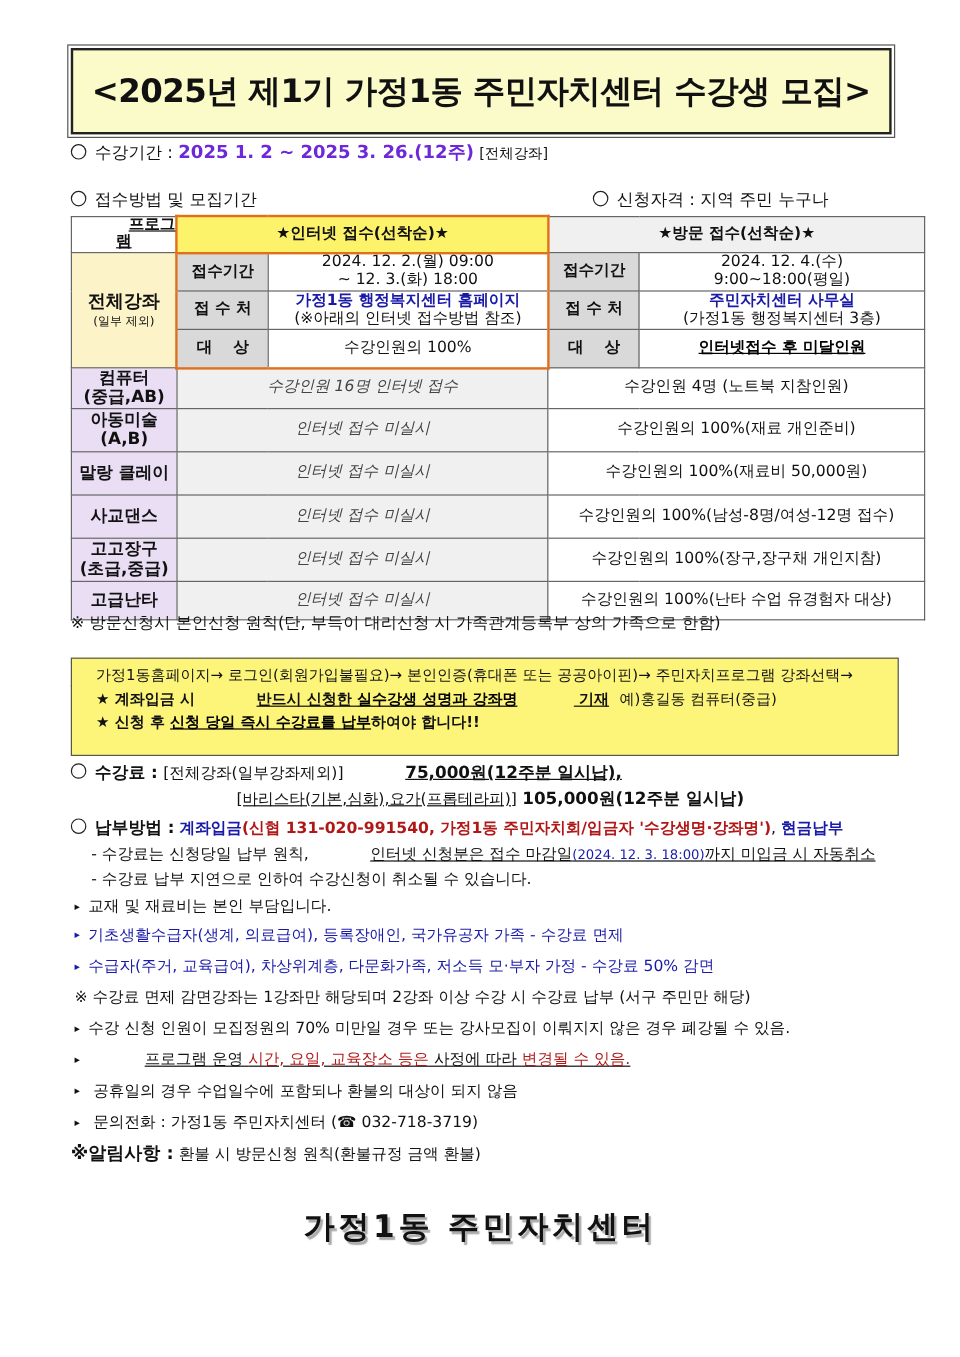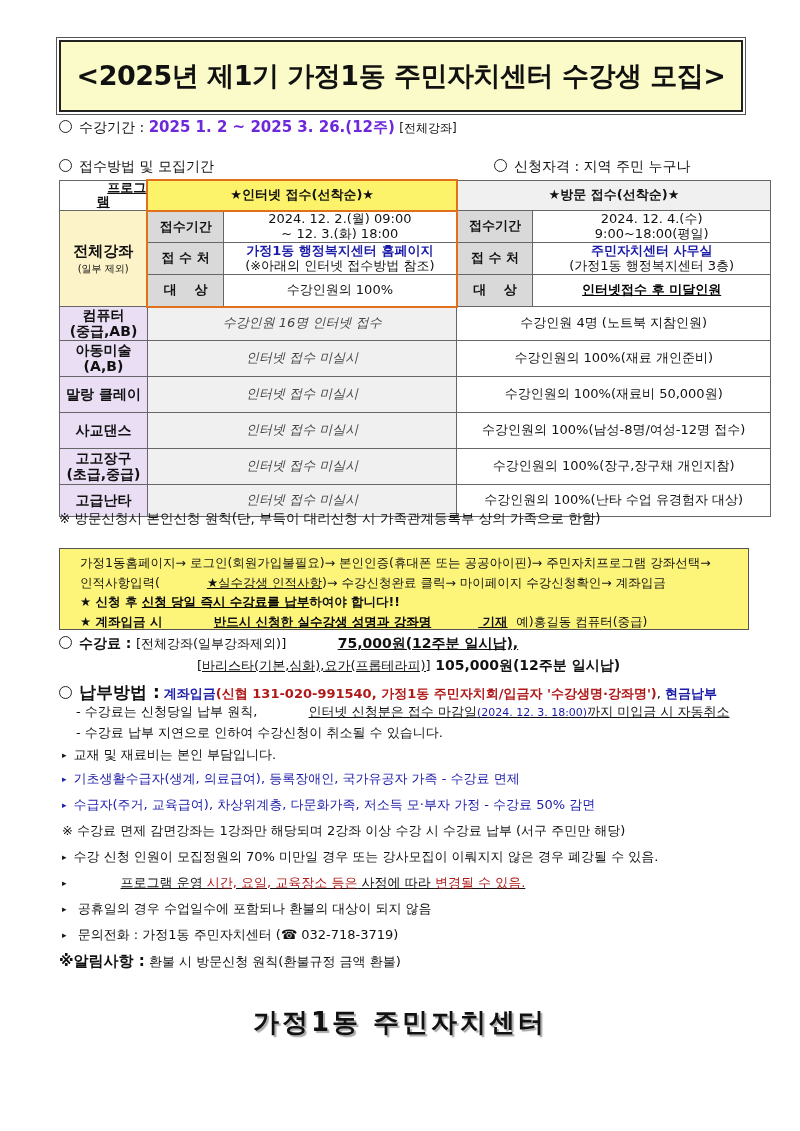--- a/index.html
+++ b/index.html
@@ -136,37 +136,36 @@
     <td colspan="2">수강인원의 100%(난타 수업 유경험자 대상)</td>
   </tr>
 </tbody>
   </table>
 
 <div class="line" style="left:59px;top:510px;font-size:13.5px;">※ 방문신청시 본인신청 원칙(단, 부득이 대리신청 시 가족관계등록부 상의 가족으로 한함)</div>
 <div class="line navy bold" style="left:59px;top:552px;font-size:18px;text-decoration:underline;">※ 인터넷 접수방법(▼)</div>
 
 <div class="method-box">
   <div>가정1동홈페이지→ 로그인(회원가입불필요)→ 본인인증(휴대폰 또는 공공아이핀)→ 주민자치프로그램 강좌선택→</div>
-  <div><span>인적사항입력(</span><span class="u">★실수강생 인적사항</span><span>)→ 수강신청완료 클릭→ 마이페이지 수강신청확인→ 계좌입금</span></div>
+  <div class="bold"><span>★ 계좌입금 시 </span><span class="u">반드시 신청한 </span><span class="ul-red">실수강생 성명과 강좌명</span><span class="u"> 기재</span>&nbsp;&nbsp;<span style="font-weight:normal;">예)홍길동 컴퓨터(중급)</span></div>
   <div class="bold"><span>★ 신청 후 </span><span class="ul-red">신청 당일 즉시 수강료를 납부</span><span>하여야 합니다!!</span></div>
-  <div class="bold"><span>★ 계좌입금 시 </span><span class="u">반드시 신청한 </span><span class="ul-red">실수강생 성명과 강좌명</span><span class="u"> 기재</span>&nbsp;&nbsp;<span style="font-weight:normal;">예)홍길동 컴퓨터(중급)</span></div>
 </div>
 
 <div class="line" style="left:59px;top:635px;">
   <span class="circle"></span><span class="bold">수강료 :</span>
   <span style="font-size:13px;">[전체강좌(일부강좌제외)]</span>
   <span class="bold u">75,000원(12주분 일시납),</span>
 </div>
 <div class="line" style="left:150px;top:657px;">
   <span class="u" style="font-size:13px;">[바리스타(기본,심화),요가(프롭테라피)]</span>
   <span class="bold">105,000원(12주분 일시납)</span>
 </div>
 
 <div class="line" style="left:59px;top:681px;font-size:13px;">
-  <span class="circle"></span><span class="bold" style="font-size:17px;text-align:right;">납부방법 :</span>
+  <span class="circle"></span><span class="bold" style="font-size:14px;text-align:right;">납부방법 :</span>
   <span class="navy bold">계좌입금</span><span class="darkred bold">(신협 131-020-991540, 가정1동 주민자치회/입금자 '수강생명·강좌명')</span><span>, </span><span class="navy bold">현금납부</span>
 </div>
 <div class="line" style="left:76px;top:703px;font-size:13px;">
   <span>- 수강료는 신청당일 납부 원칙, </span><span class="u"><span>인터넷 신청분은 접수 마감일</span><span class="navy" style="font-size:11px;">(2024. 12. 3. 18:00)</span><span>까지 미입금 시 자동취소</span></span>
 </div>
 <div class="line" style="left:76px;top:724px;font-size:13px;">- 수강료 납부 지연으로 인하여 수강신청이 취소될 수 있습니다.</div>
 
 <div class="line" style="left:62px;top:746px;font-size:13px;"><span class="tri">▸</span><span>교재 및 재료비는 본인 부담입니다.</span></div>
 <div class="line navy" style="left:62px;top:770px;font-size:13px;"><span class="tri">▸</span><span>기초생활수급자(생계, 의료급여), 등록장애인, 국가유공자 가족 - 수강료 면제</span></div>
 <div class="line navy" style="left:62px;top:796px;font-size:13px;"><span class="tri">▸</span><span>수급자(주거, 교육급여), 차상위계층, 다문화가족, 저소득 모·부자 가정 - 수강료 50% 감면</span></div>

